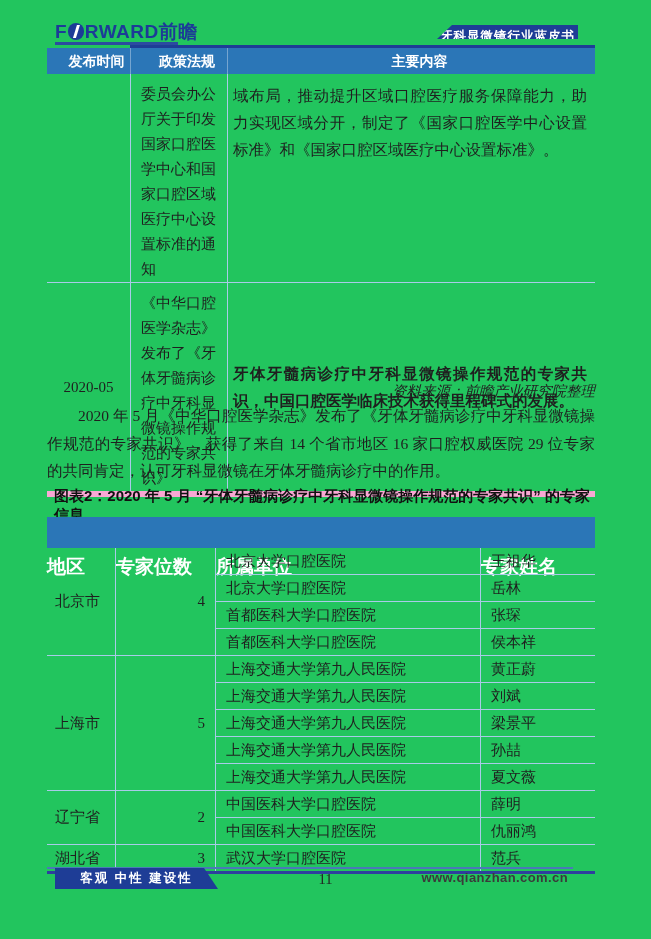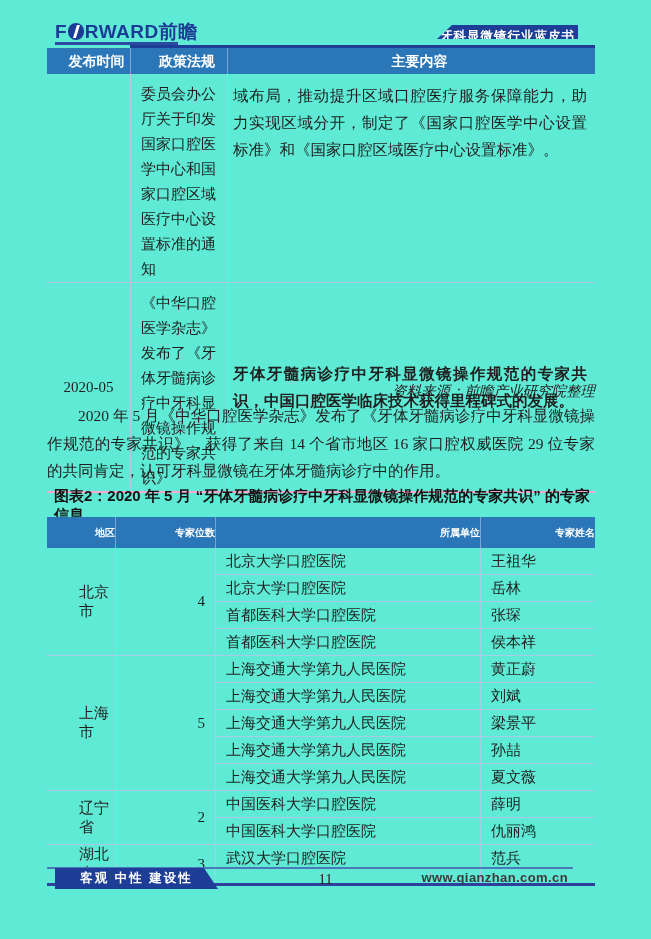--- a/index.html
+++ b/index.html
@@ -1,17 +1,17 @@
 <!DOCTYPE html>
 <html><head>
 <meta charset="utf-8">
 <style>
   html,body{margin:0;padding:0;background:#ffffff;}
   .page{
-    position:relative;width:651px;height:939px;background:#5eead4;overflow:hidden;
+    position:relative;width:651px;height:939px;background:#22c55e;overflow:hidden;
     font-family:"Liberation Serif","DejaVu Serif",serif;color:#1f1f1f;
   }
   
   .logo{position:absolute;left:55px;top:20px;height:24px;line-height:24px;
     font-family:"Liberation Sans","DejaVu Sans",sans-serif;font-weight:bold;
     font-size:19px;color:#1c3b97;letter-spacing:0.5px;white-space:nowrap;}
   .logo .logo-o{display:inline-block;width:0.88em;height:0.88em;border-radius:50%;
     background:#1c3b97;position:relative;vertical-align:-0.08em;margin:0 0.5px;}
   .logo .logo-o::after{content:'';position:absolute;left:46%;top:12%;width:17%;height:76%;
     background:#fff;transform:skewX(-17deg);}
@@ -20,47 +20,47 @@
   .edition-badge{position:absolute;left:437px;top:25px;width:141px;height:14px;background:#1e3d96;
     clip-path:polygon(15px 0,100% 0,100% 100%,0 100%);
     color:#fff;font-family:"Liberation Sans","DejaVu Sans",sans-serif;font-weight:bold;
     font-size:12.5px;line-height:22px;text-align:center;letter-spacing:1px;}
   
   .ptable{position:absolute;left:47px;top:48px;width:548px;}
   .pband{display:grid;grid-template-columns:83px 97px 368px;height:26px;background:#2b76b7;}
   .pband .bcell{color:#fff;font-family:"Liberation Sans","DejaVu Sans",sans-serif;font-weight:bold;
     font-size:14px;line-height:26px;text-align:center;border-left:1px solid rgba(255,255,255,0.35);padding-left:16px;}
   .pband .bcell:first-child{border-left:none;}
-  .pbody{position:relative;border-bottom:2px solid #f9a8d4;}
+  .pbody{position:relative;border-bottom:6px solid #f9a8d4;}
   .pbody .vline{position:absolute;top:0;bottom:0;width:1px;background:#a9cbe8;}
   .prow{display:grid;grid-template-columns:83px 97px 368px;}
   .prow + .prow{border-top:1px solid #a9cbe8;}
   .pdate{display:flex;align-items:center;justify-content:center;font-size:15px;}
   .ppolicy{padding:8px 3px 0 11px;font-size:15px;line-height:25px;word-break:break-all;}
   .pcontent{padding:8px 8px 0 6px;font-size:15.5px;line-height:27px;text-align:justify;word-break:break-all;}
   .pcontent.bold{font-family:"Liberation Sans","DejaVu Sans",sans-serif;font-weight:bold;
     display:flex;align-items:center;padding-top:0;}
   .source-note{position:absolute;left:47px;top:382px;width:548px;text-align:right;
     font-style:italic;font-size:14.5px;color:#222;}
   
   .body-par{position:absolute;left:47px;top:402px;width:548px;font-size:15.5px;line-height:27.5px;
     text-align:justify;text-indent:2em;word-break:break-all;}
   .fig-title{position:absolute;left:54px;top:487px;width:548px;
     font-family:"Liberation Sans","DejaVu Sans",sans-serif;font-weight:bold;font-size:15px;color:#111;}
   
   .etable{position:absolute;left:47px;top:517px;width:548px;}
   .eband{display:grid;grid-template-columns:68px 100px 265px 115px;height:31px;background:#2b76b7;}
   .eband .bcell{color:#fff;font-family:"Liberation Sans","DejaVu Sans",sans-serif;font-weight:bold;
-    font-size:10px;line-height:31px;text-align:right;border-left:1px solid rgba(255,255,255,0.35);}
+    font-size:19px;line-height:31px;text-align:left;border-left:1px solid rgba(255,255,255,0.35);margin-top:34px;}
   .eband .bcell:first-child{border-left:none;}
   .ebody{position:relative;border-bottom:3px solid #2e3f9e;}
   .ebody .vline{position:absolute;top:0;bottom:0;width:1px;background:#a9cbe8;}
   .egroup{display:grid;grid-template-columns:68px 100px 380px;}
   .egroup + .egroup{border-top:1px solid #a9cbe8;}
-  .eregion{display:flex;align-items:center;padding-left:8px;font-size:15px;margin-left:24px;}
+  .eregion{display:flex;align-items:center;padding-left:8px;font-size:15px;}
   .ecount{display:flex;align-items:center;justify-content:flex-end;padding-right:10px;font-size:15px;}
   .erow{display:grid;grid-template-columns:265px 115px;height:26px;text-align:right;}
   .erow + .erow{border-top:1px solid #a9cbe8;}
   .eunit,.ename{display:flex;align-items:center;padding-left:11px;font-size:15px;overflow:hidden;white-space:nowrap;}
   
   .footer-rule{position:absolute;left:47px;top:867px;width:526px;height:2px;background:#4a79b8;}
   .footer-badge{position:absolute;left:55px;top:868px;width:163px;height:21px;background:#1e3d96;
     clip-path:polygon(0 0,calc(100% - 14px) 0,100% 100%,0 100%);
     color:#fff;font-family:"Liberation Sans","DejaVu Sans",sans-serif;font-weight:bold;
     font-size:12.5px;line-height:21px;text-align:center;letter-spacing:2px;}

